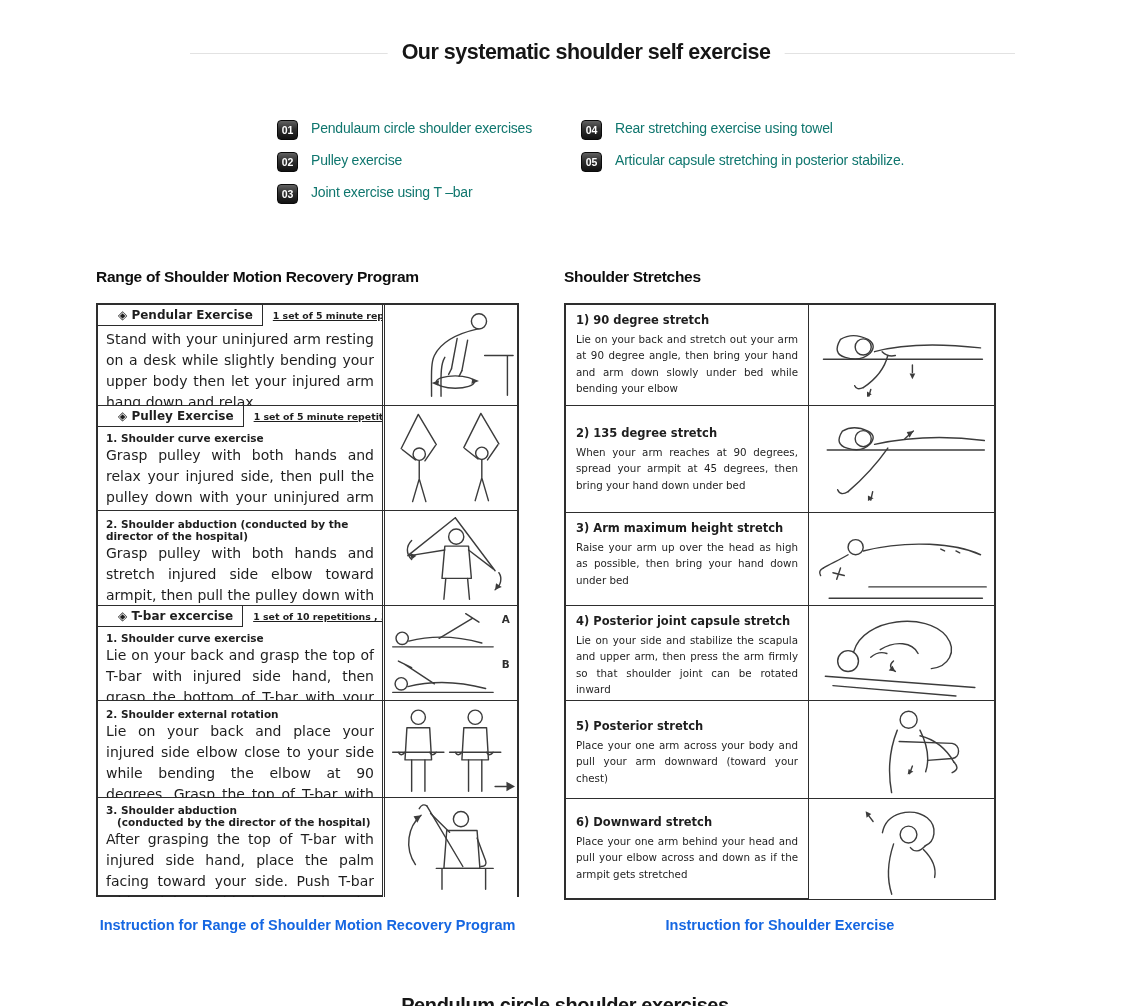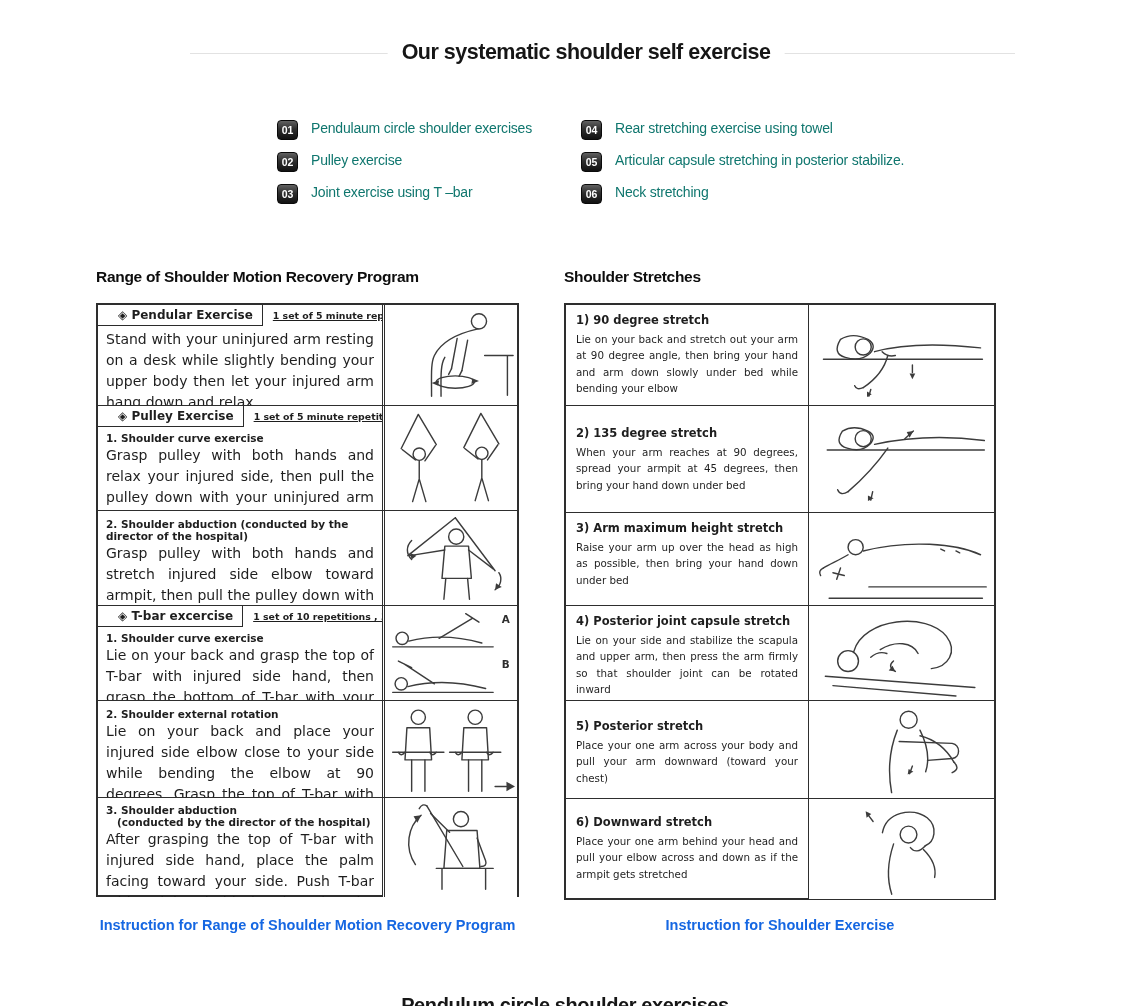--- a/index.html
+++ b/index.html
@@ -98,24 +98,20 @@
   </div>
 </div>
 <div class="ex-col c2">
   <div class="ex-item">
     <span class="ex-badge">04</span>
     <span class="ex-label">Rear stretching exercise using towel</span>
   </div>
   <div class="ex-item">
     <span class="ex-badge">05</span>
     <span class="ex-label">Articular capsule stretching in posterior stabilize.</span>
-  </div>
-  <div class="ex-item">
-    <span class="ex-badge">06</span>
-    <span class="ex-label">Neck stretching</span>
   </div>
 </div>
 
 <div class="panel-title left">Range of Shoulder Motion Recovery Program</div>
 <div class="panel-title right">Shoulder Stretches</div>
 
 <div class="scan-table left">
 
   <div class="srow" style="height:101px">
     <div class="ltext">

